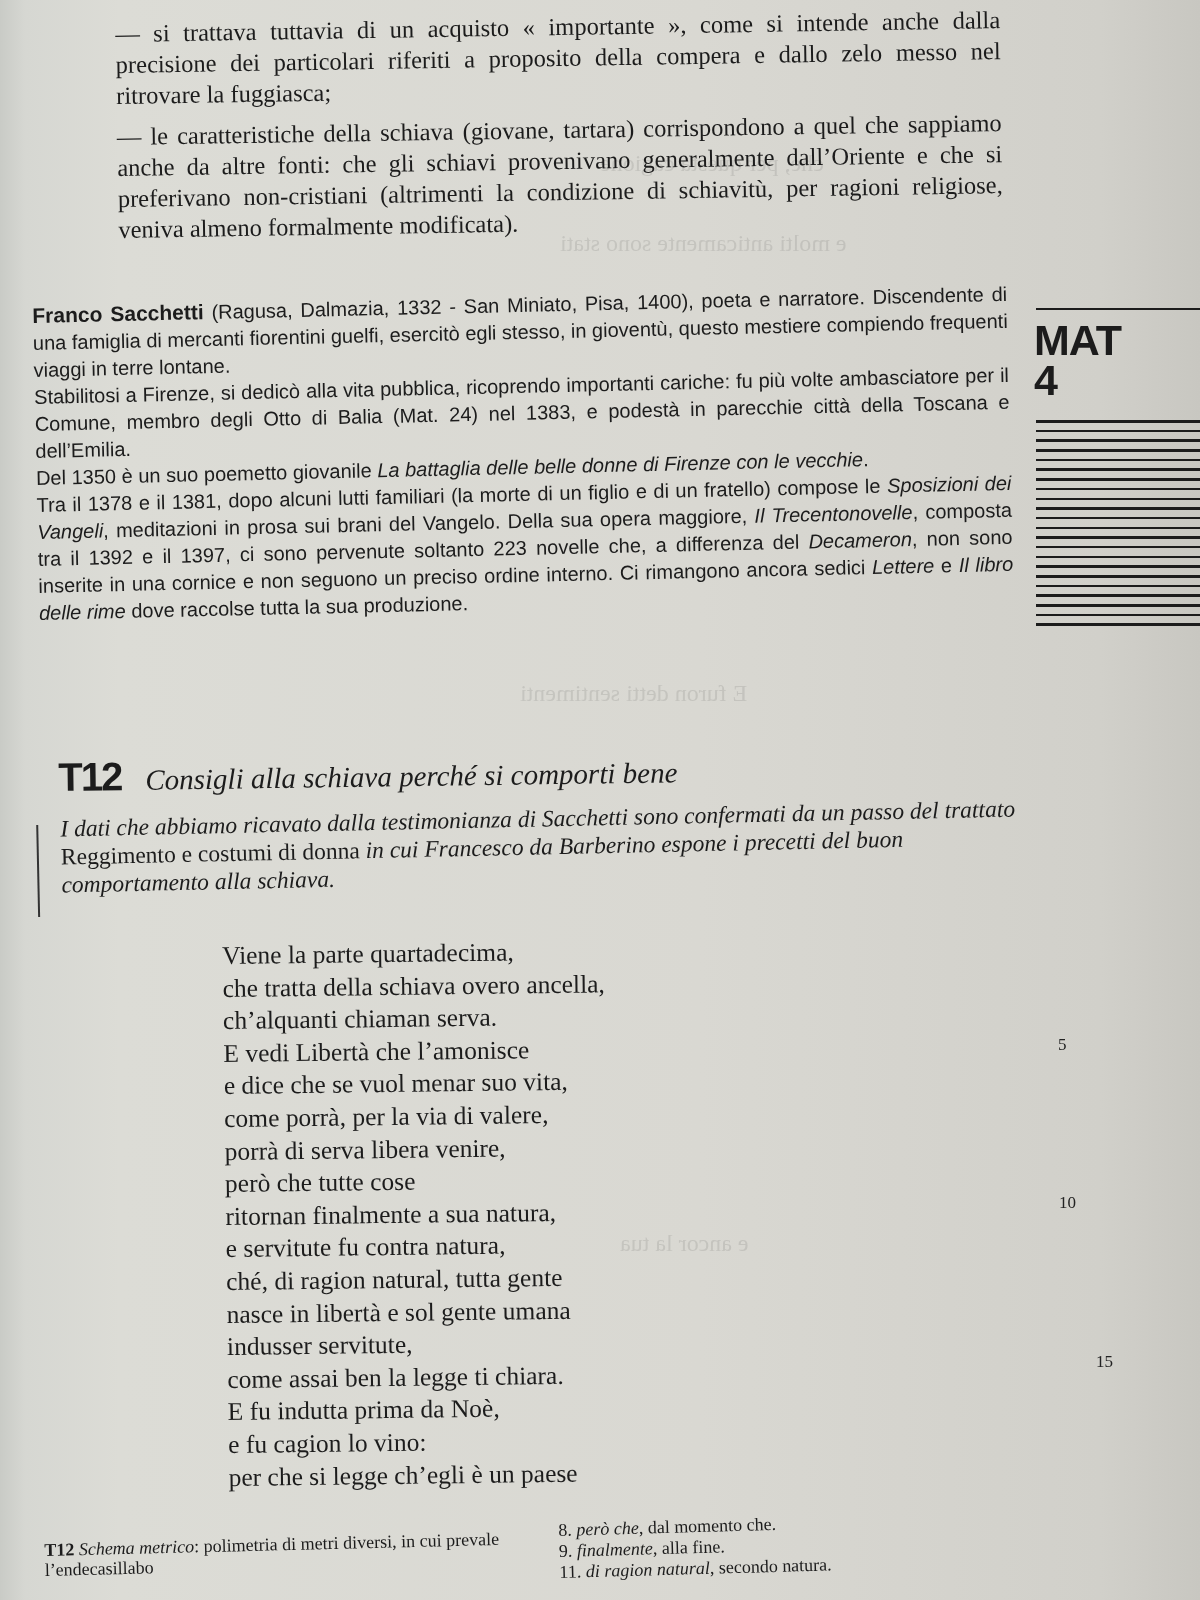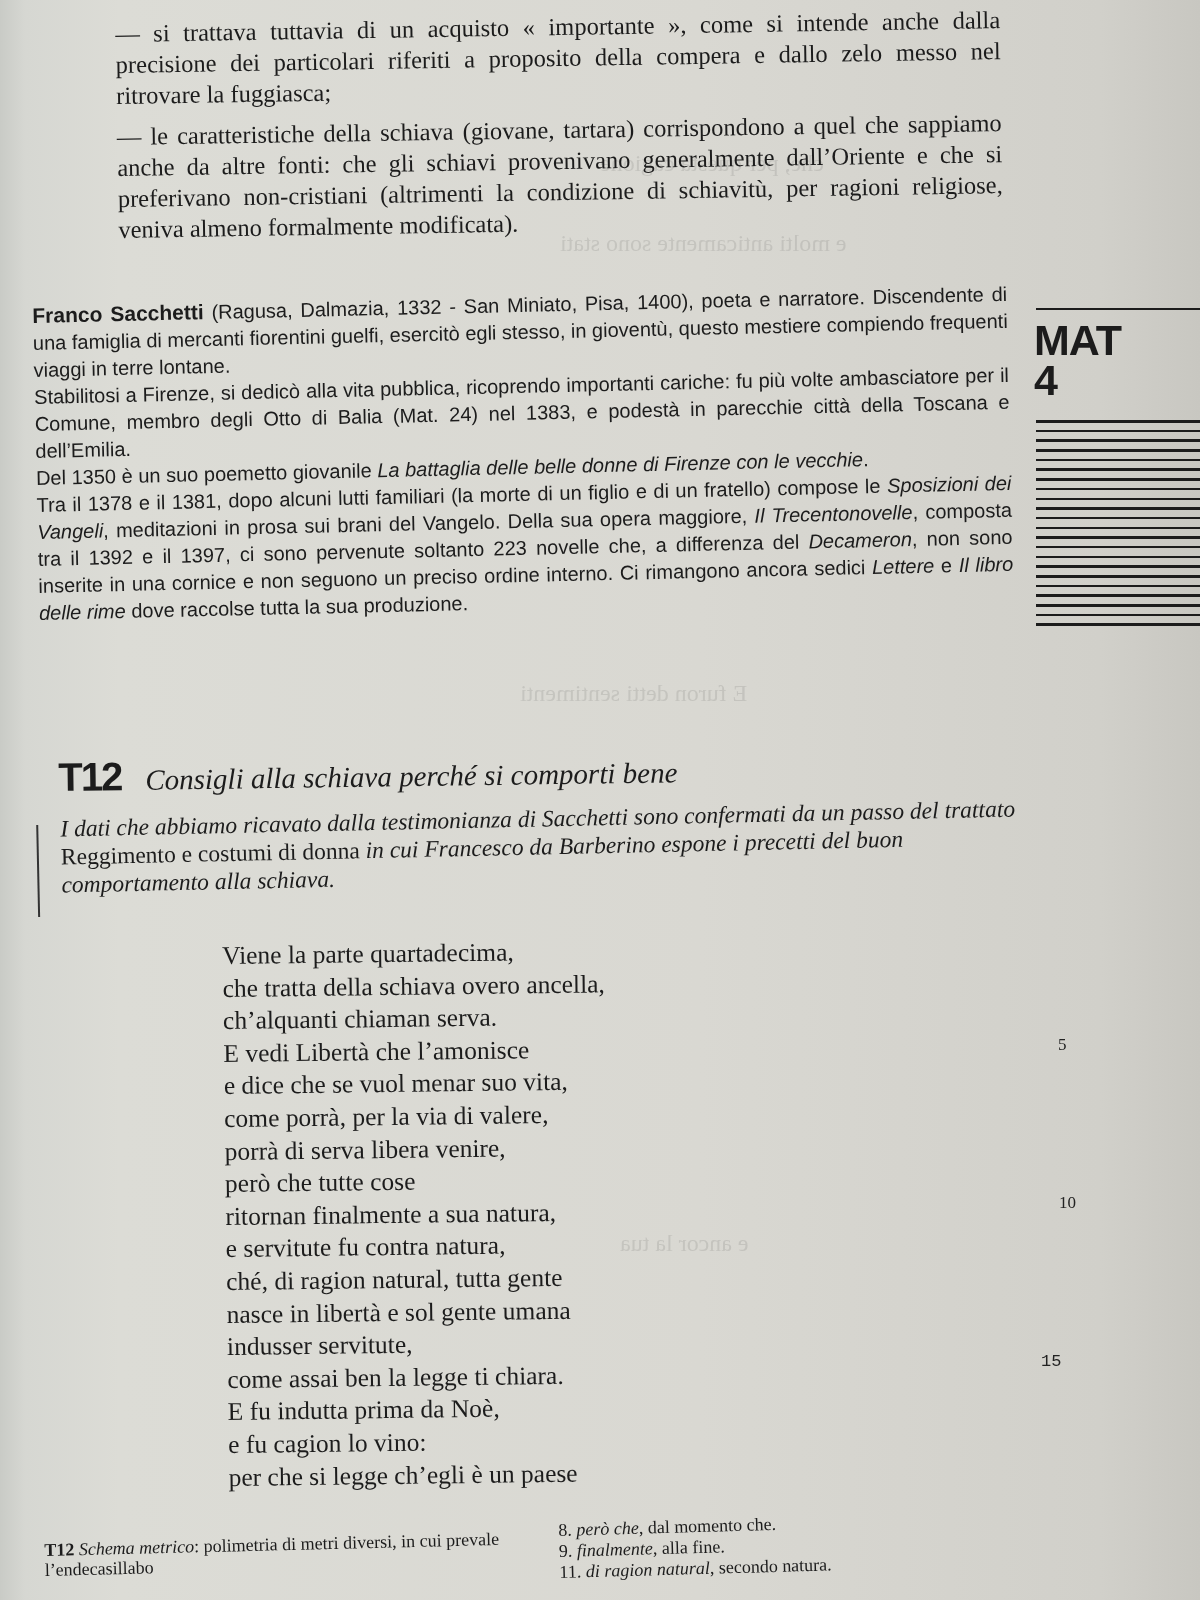--- a/index.html
+++ b/index.html
@@ -130,21 +130,21 @@
     <div>nasce in libertà e sol gente umana</div>
     <div>indusser servitute,</div>
     <div>come assai ben la legge ti chiara.</div>
     <div>E fu indutta prima da Noè,</div>
     <div>e fu cagion lo vino:</div>
     <div>per che si legge ch’egli è un paese</div>
   </div>
 
   <div class="line-num serif" style="left:1058px;top:1035px;">5</div>
   <div class="line-num serif" style="left:1031px;top:1193px;margin-left:28px;">10</div>
-  <div class="line-num serif" style="left:1041px;top:1352px;font-family:Liberation Mono, monospace;">15</div>
+  <div class="line-num serif" style="left:1096px;top:1352px;">15</div>
 
   <div class="foot-left serif">
     <span class="code">T12</span>
     <span class="it">Schema metrico</span><span>: polimetria di metri diversi, in cui prevale l’endecasillabo</span>
   </div>
 
   <div class="foot-right serif">
     <div><span>8.</span> <span class="it">però che</span><span>, dal momento che.</span></div>
     <div><span>9.</span> <span class="it">finalmente</span><span>, alla fine.</span></div>
     <div><span>11.</span> <span class="it">di ragion natural</span><span>, secondo natura.</span></div>

